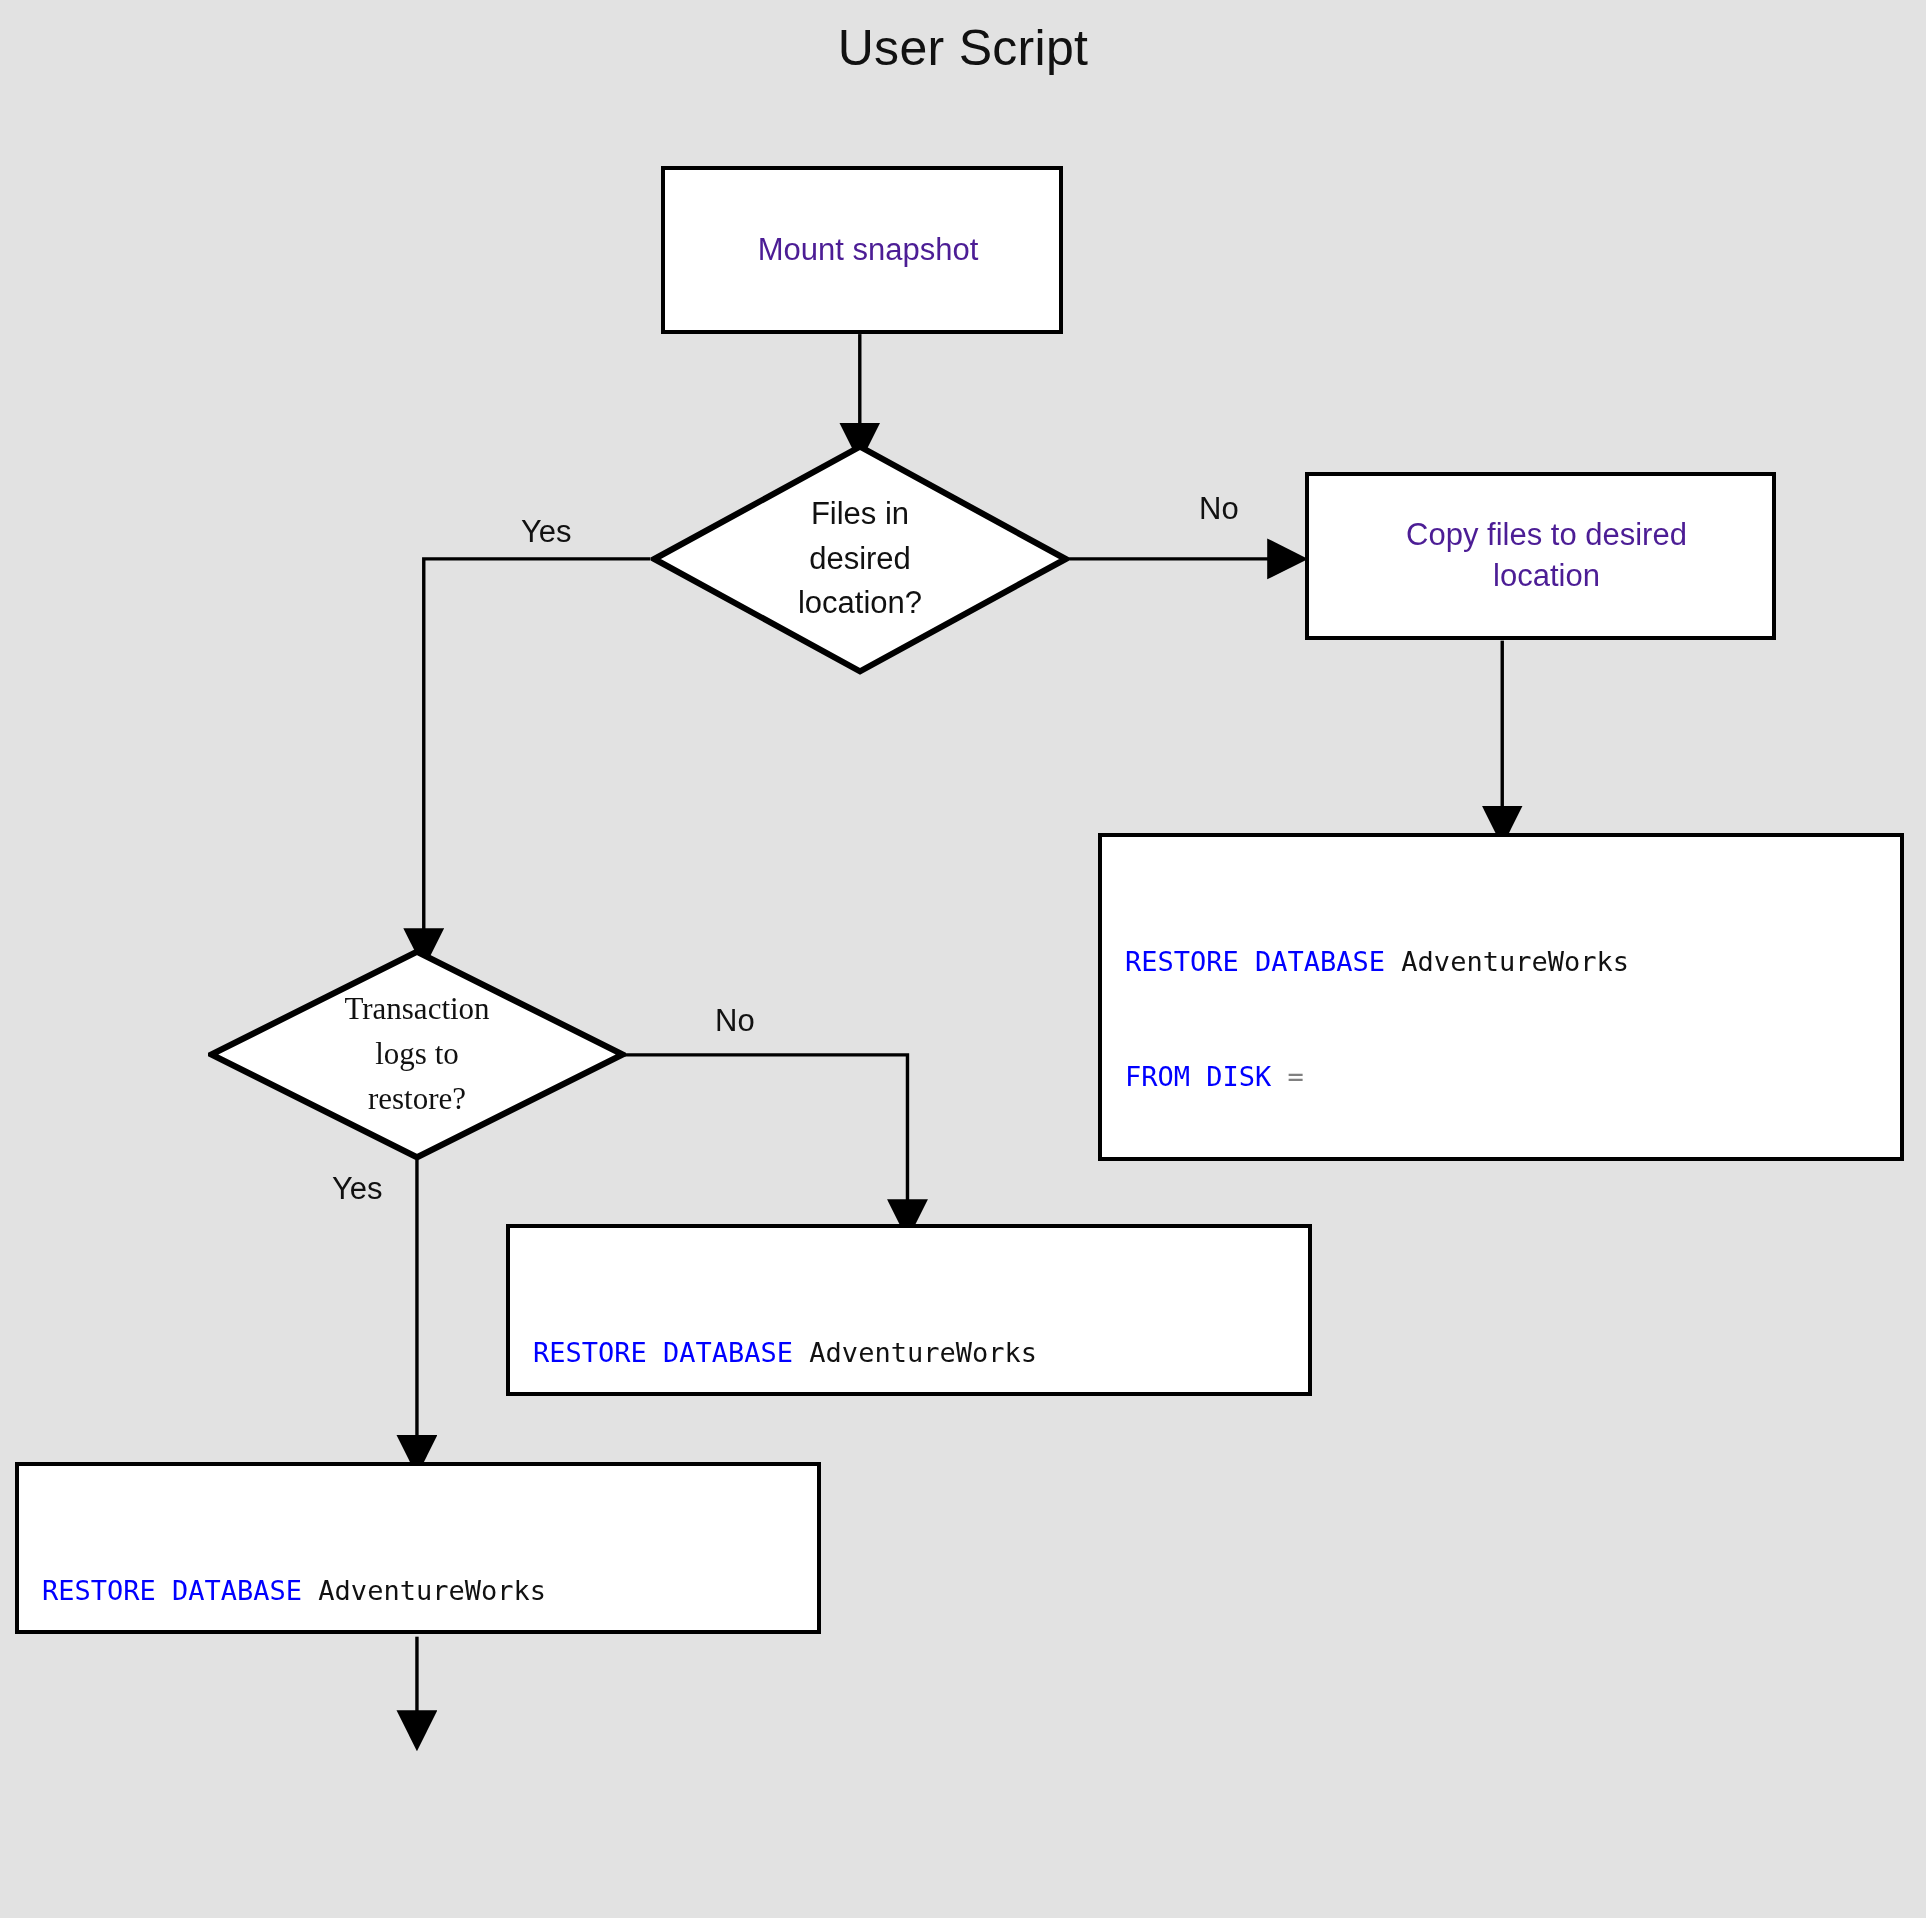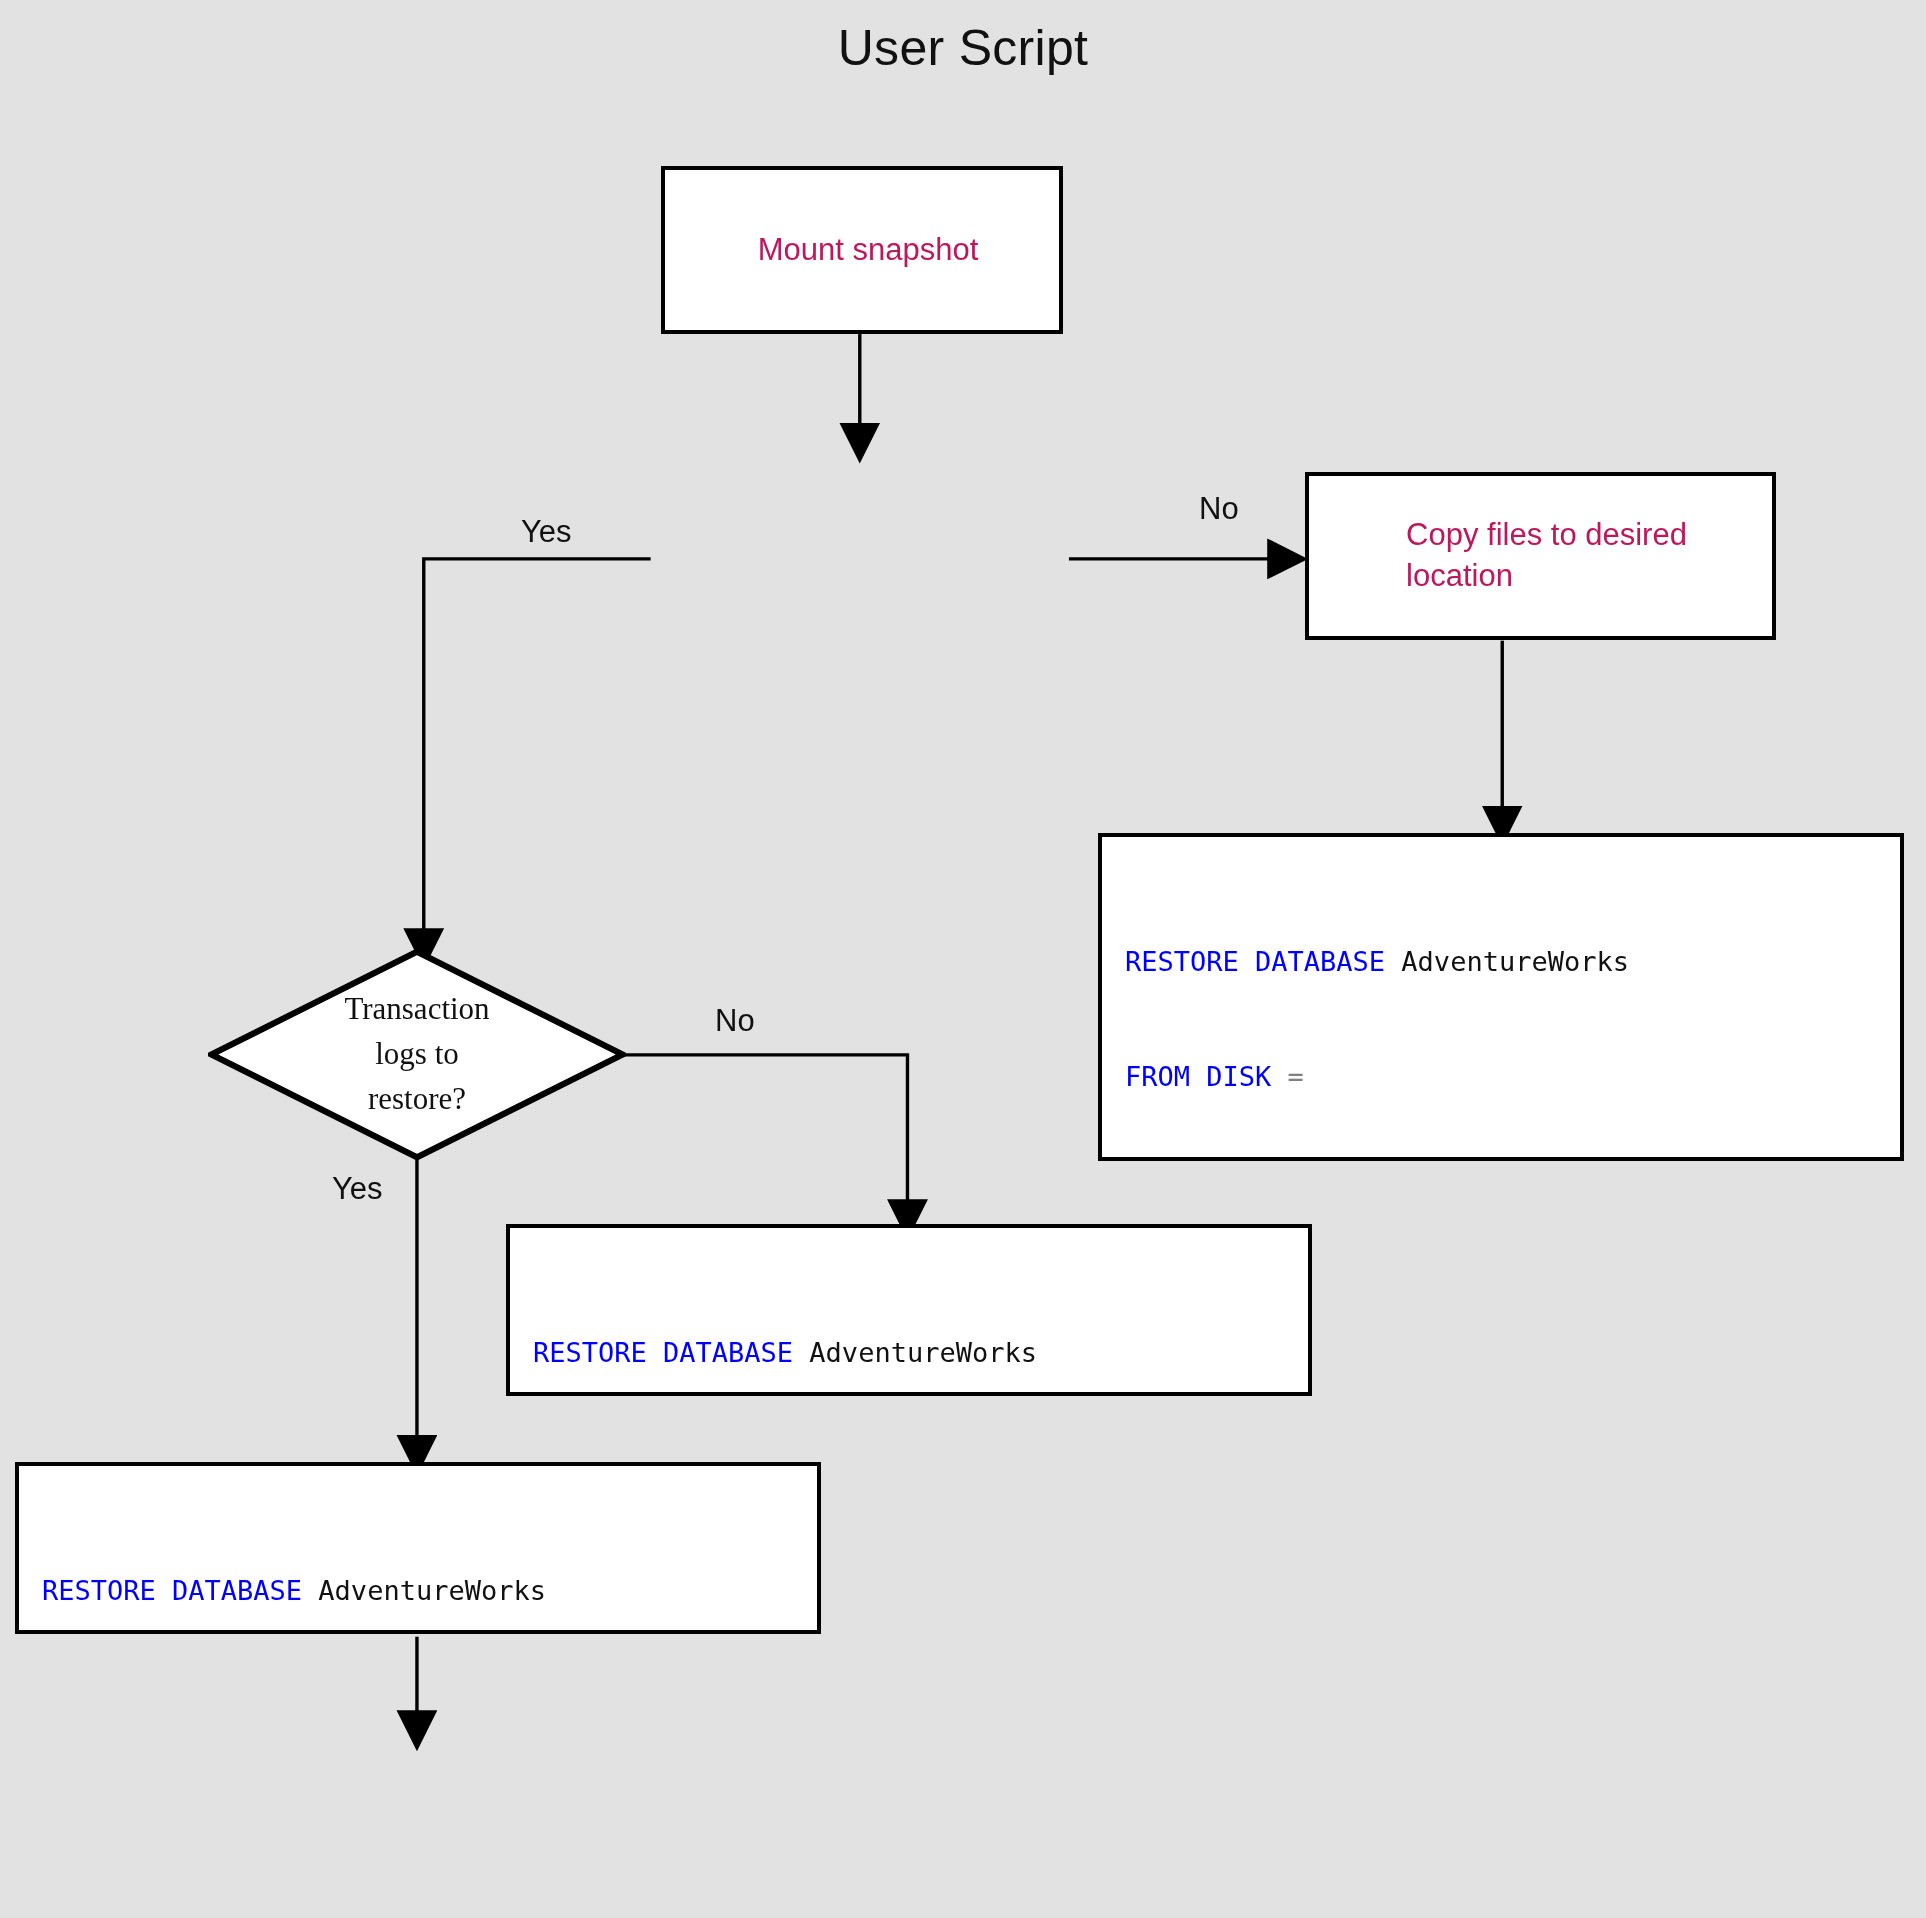--- a/index.html
+++ b/index.html
@@ -27,22 +27,23 @@
   }
   
   .proc-box {
     position: absolute;
     background: #ffffff;
     border: 4.8px solid #000000;
     box-sizing: border-box;
     display: flex;
     align-items: center;
     justify-content: center;
+    text-align: center;
     font-size: 31px;
-    color: #be185d;
+    color: #4c1d95;
     line-height: 1.32;
     padding-left: 12px;
   }
   
   .code-box {
     position: absolute;
     background: #ffffff;
     border: 4.8px solid #000000;
     box-sizing: border-box;
     font-family: "DejaVu Sans Mono", monospace;
@@ -114,20 +115,28 @@
 
     <path d="M612,1702 L612,2136" stroke="#000000" stroke-width="5" fill="none" marker-end="url(#arrow)"></path>
 
     <path d="M612,2402 L612,2540" stroke="#000000" stroke-width="5" fill="none" marker-end="url(#arrow)"></path>
   </svg>
 
   <div class="proc-box" style="left:661px; top:166px; width:402px; height:168px;">
     <span>Mount snapshot</span>
   </div>
 
+  <div class="diamond-wrap" style="left:651px; top:443px; width:418px; height:232px;">
+    <svg width="418" height="232" viewBox="0 0 614 340" xmlns="http://www.w3.org/2000/svg">
+      <polygon points="307,5 609,170 307,335 5,170" fill="#ffffff" stroke="#000000" stroke-width="9"></polygon>
+    </svg>
+    <div class="diamond-text" style="white-space:pre-line;">Files in
+desired
+location?</div>
+  </div>
 
   <div class="proc-box" style="left:1305px; top:472px; width:471px; height:168px;">
     <span style="white-space:pre-line;">Copy files to desired
 location</span>
   </div>
 
   <div class="diamond-wrap" style="left:208px; top:948px; width:418px; height:213px;">
     <svg width="418" height="213" viewBox="0 0 614 312" xmlns="http://www.w3.org/2000/svg">
       <polygon points="307,5 609,156 307,307 5,156" fill="#ffffff" stroke="#000000" stroke-width="9"></polygon>
     </svg>

